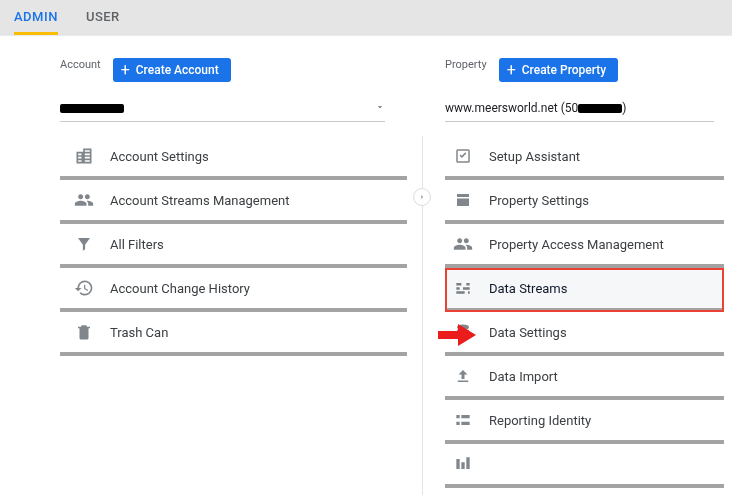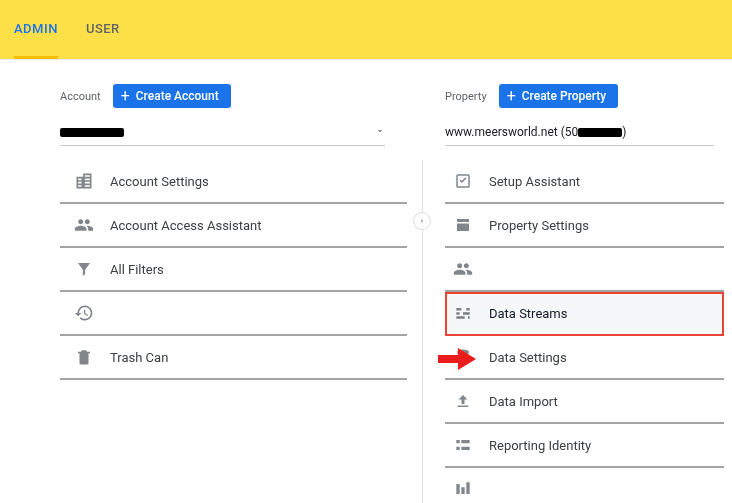--- a/index.html
+++ b/index.html
@@ -7,24 +7,24 @@
     font-family: Roboto, "Helvetica Neue", Arial, sans-serif;
     background: #fff;
     width: 732px;
     height: 503px;
     overflow: hidden;
     color: #3c4043;
     font-size: 13px;
   }
   .top-tabs {
     display: flex;
-    background: #fde047;
+    background: #e5e5e5;
     border-bottom: 1px solid #e8eaed;
     padding: 0 14px;
-    height: 60px;
+    height: 36px;
     gap: 28px;
     align-items: stretch;
   }
   .top-tabs .tab {
     display: flex;
     align-items: center;
     font-weight: 500;
     letter-spacing: .5px;
     font-size: 13px;
     color: #5f6368;
@@ -41,21 +41,20 @@
     height: calc(100% - 44px);
   }
   .col {
     position: relative;
     padding: 22px 0 0 0;
   }
   .col-account { width: 415px; padding-left: 60px; padding-right: 8px; }
   .col-property { flex: 1; padding-left: 30px; padding-right: 0; }
   .col-head {
     display: flex;
-    align-items: center;
     gap: 12px;
     height: 28px;
     margin-bottom: 8px;
   }
   .col-head-label { font-size: 11px; color: #5f6368; }
   .btn-create {
     display: inline-flex;
     align-items: center;
     background: #1a73e8;
     color: #fff;
@@ -90,21 +89,21 @@
     vertical-align: middle;
   }
   .selector-caret svg { fill: #5f6368; }
   .menu-list { margin-top: 14px; }
   .menu-item {
     display: flex;
     align-items: center;
     gap: 16px;
     height: 44px;
     padding: 0 20px 0 14px;
-    border-bottom: 2px solid #a3a3a3;
+    border-bottom: 4px solid #a3a3a3;
     cursor: pointer;
     position: relative;
   }
   .col-property .menu-item { padding-left: 8px; }
   .menu-icon {
     width: 20px; height: 20px;
     display: flex; align-items: center; justify-content: center;
     flex-shrink: 0;
   }
   .menu-icon svg { fill: #80868b; }
@@ -191,36 +190,37 @@
             </svg>
         </span>
         <span class="menu-label">Account Settings</span>
       </div>
       <div class="menu-item">
         <span class="menu-icon">
           <svg width="20" height="20" viewBox="0 0 24 24">
               <path d="M16 11c1.66 0 3-1.34 3-3s-1.34-3-3-3-3 1.34-3 3 1.34 3 3 3zm-8 0c1.66 0 3-1.34 3-3S9.66 5 8 5 5 6.34 5 8s1.34 3 3 3zm0 2c-2.33 0-7 1.17-7 3.5V19h14v-2.5C15 14.17 10.33 13 8 13zm8 0c-.29 0-.62.02-.97.05 1.16.84 1.97 1.97 1.97 3.45V19h6v-2.5c0-2.33-4.67-3.5-7-3.5z"></path>
             </svg>
         </span>
-        <span class="menu-label">Account Access Assistant</span>
+        <span class="menu-label">Account Streams Management</span>
       </div>
       <div class="menu-item">
         <span class="menu-icon">
           <svg width="18" height="18" viewBox="0 0 24 24">
               <path d="M4 4h16l-6.5 9v6l-3 2v-8L4 4z"></path>
             </svg>
         </span>
         <span class="menu-label">All Filters</span>
       </div>
       <div class="menu-item">
         <span class="menu-icon">
           <svg width="20" height="20" viewBox="0 0 24 24">
               <path d="M13 3a9 9 0 0 0-9 9H1l3.89 3.89L9 12H6a7 7 0 1 1 2.05 4.95l-1.41 1.41A9 9 0 1 0 13 3zm-1 5v5l4.28 2.54.72-1.21-3.5-2.08V8H12z"></path>
             </svg>
         </span>
+        <span class="menu-label">Account Change History</span>
       </div>
       <div class="menu-item">
         <span class="menu-icon">
           <svg width="18" height="18" viewBox="0 0 24 24">
               <path d="M6 7h12v13a2 2 0 0 1-2 2H8a2 2 0 0 1-2-2V7zm3-4h6l1 2h4v2H4V5h4l1-2z"></path>
             </svg>
         </span>
         <span class="menu-label">Trash Can</span>
       </div>
     </div>
@@ -257,20 +257,21 @@
             </svg>
         </span>
         <span class="menu-label">Property Settings</span>
       </div>
       <div class="menu-item">
         <span class="menu-icon">
           <svg width="20" height="20" viewBox="0 0 24 24">
               <path d="M16 11c1.66 0 3-1.34 3-3s-1.34-3-3-3-3 1.34-3 3 1.34 3 3 3zm-8 0c1.66 0 3-1.34 3-3S9.66 5 8 5 5 6.34 5 8s1.34 3 3 3zm0 2c-2.33 0-7 1.17-7 3.5V19h14v-2.5C15 14.17 10.33 13 8 13zm8 0c-.29 0-.62.02-.97.05 1.16.84 1.97 1.97 1.97 3.45V19h6v-2.5c0-2.33-4.67-3.5-7-3.5z"></path>
             </svg>
         </span>
+        <span class="menu-label">Property Access Management</span>
       </div>
       <div class="menu-item highlight">
         <span class="menu-icon">
           <svg width="20" height="20" viewBox="0 0 24 24">
               <path d="M4 6h6v3H4V6zm12 0h4v3h-4V6zM4 11h4v3H4v-3zm8 0h8v3h-8v-3zM4 16h10v3H4v-3zm14 0h2v3h-2v-3z"></path>
             </svg>
         </span>
         <span class="menu-label">Data Streams</span>
       </div>
       <div class="menu-item">

